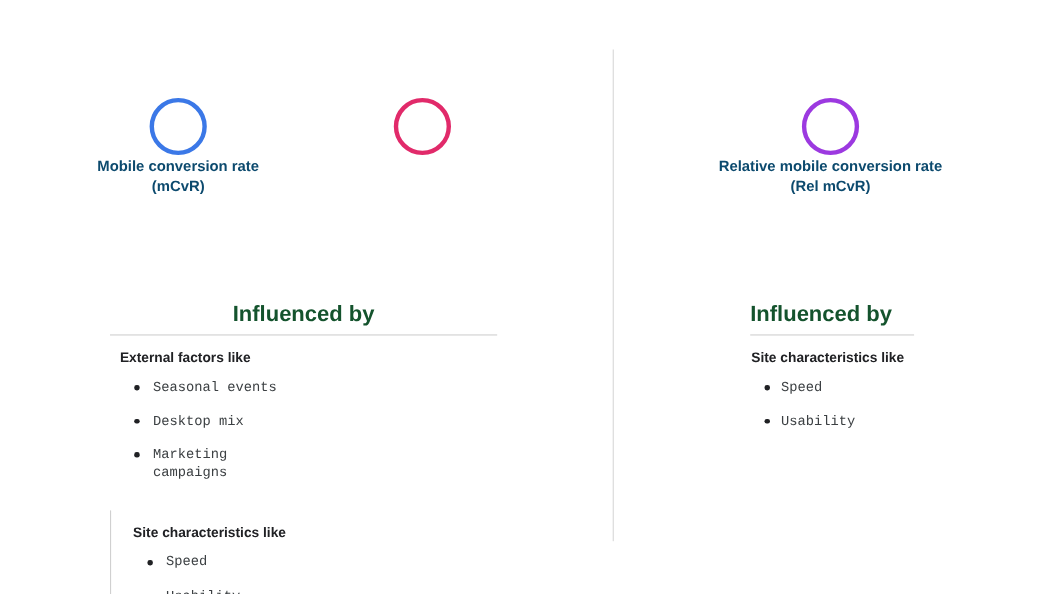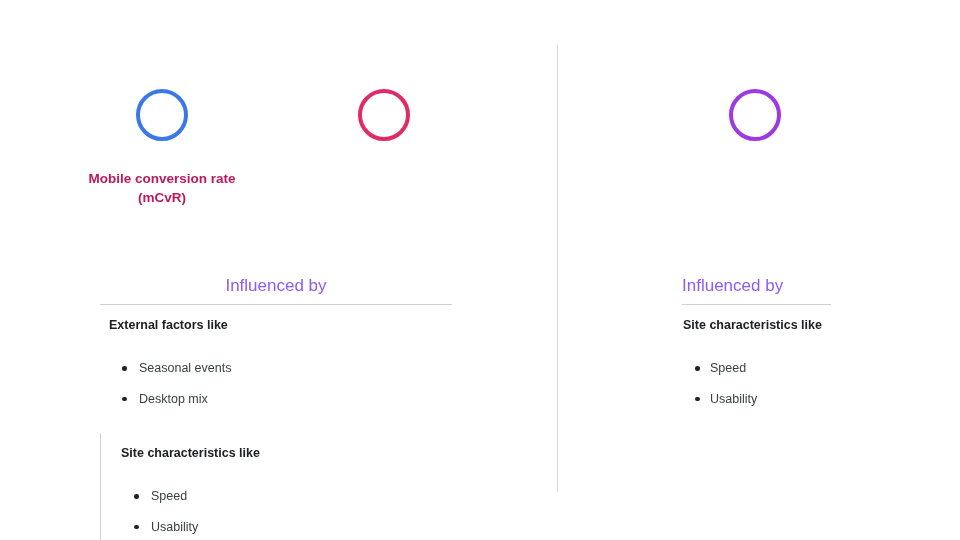--- a/index.html
+++ b/index.html
@@ -41,40 +41,39 @@
     width: 52px;
     height: 52px;
     border-radius: 50%;
     border-style: solid;
     border-width: 4px;
     box-sizing: border-box;
     margin: 0 auto;
     background: transparent;
   }
   .metric-label {
-    margin-top: 28px;
     font-size: 13.5px;
     font-weight: bold;
     line-height: 19px;
-    color: #be185d;
+    color: #0c4a6e;
     white-space: pre-line;
   }
 
   #metric-mcvr   { left: 62px;  top: 89px;  width: 200px; }
   #metric-dcvr   { left: 284px; top: 89px;  width: 200px; }
   #metric-relmcvr{ left: 630px; top: 89px;  width: 250px; }
 
   
   .influence-block {
     position: absolute;
   }
   .influence-title {
-    font-size: 17px;
-    font-weight: normal;
-    color: #8b5cf6;
+    font-size: 20px;
+    font-weight: bold;
+    color: #14532d;
     line-height: 20px;
     padding-bottom: 8px;
   }
   .influence-rule {
     height: 1px;
     background: #d0d0d0;
     width: 100%;
   }
   .columns {
     display: flex;
@@ -88,22 +87,23 @@
   .col-head {
     font-size: 12.5px;
     font-weight: bold;
     color: #202124;
     padding-top: 12px;
     line-height: 17px;
     white-space: nowrap;
   }
   ul.bullets {
     list-style: none;
-    margin: 26px 0 0 0;
+    margin: 10px 0 0 0;
     padding: 0;
+    font-family: Liberation Mono, monospace;
   }
   ul.bullets li {
     position: relative;
     padding-left: 30px;
     font-size: 12.5px;
     line-height: 16.5px;
     color: #3c4043;
     margin-bottom: 14px;
     max-width: 120px;
   }
@@ -162,37 +162,43 @@
     <div class="metric-label">Mobile conversion rate
 (mCvR)</div>
   </div>
 
   <div class="metric" id="metric-dcvr">
     <div class="ring" style="border-color: rgb(225, 42, 106);"></div>
   </div>
 
   <div class="metric" id="metric-relmcvr">
     <div class="ring" style="border-color: rgb(156, 57, 224);"></div>
+    <div class="metric-label">Relative mobile conversion rate
+(Rel mCvR)</div>
   </div>
 
   <div class="influence-block" id="influence-left">
     <div class="influence-title">Influenced by</div>
     <div class="influence-rule"></div>
     <div class="columns">
 
       <div class="col col-left">
         <div class="col-head">External factors like</div>
         <ul class="bullets">
           <li>
             <span class="dot"></span>
             <span>Seasonal events</span>
           </li>
           <li>
             <span class="dot"></span>
             <span>Desktop mix</span>
+          </li>
+          <li>
+            <span class="dot"></span>
+            <span>Marketing campaigns</span>
           </li>
         </ul>
       </div>
 
       <div class="col col-right">
         <div class="col-head">Site characteristics like</div>
         <ul class="bullets">
           <li>
             <span class="dot"></span>
             <span>Speed</span>

